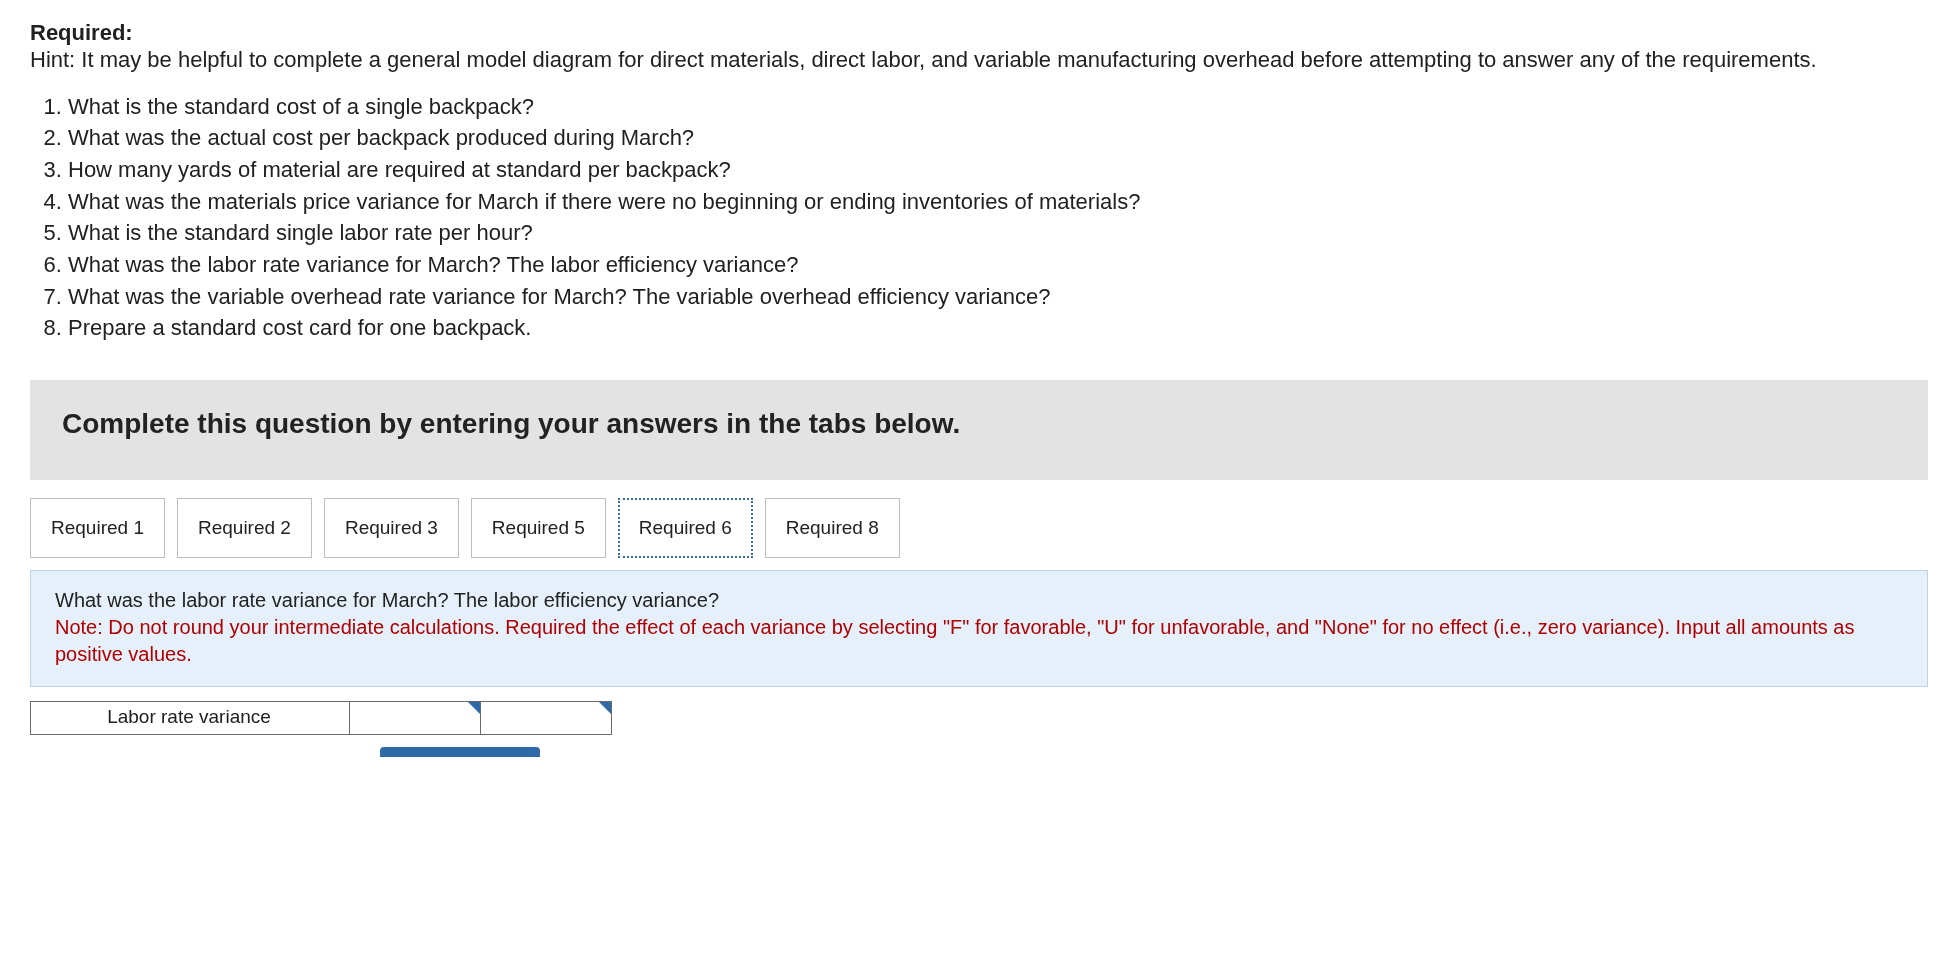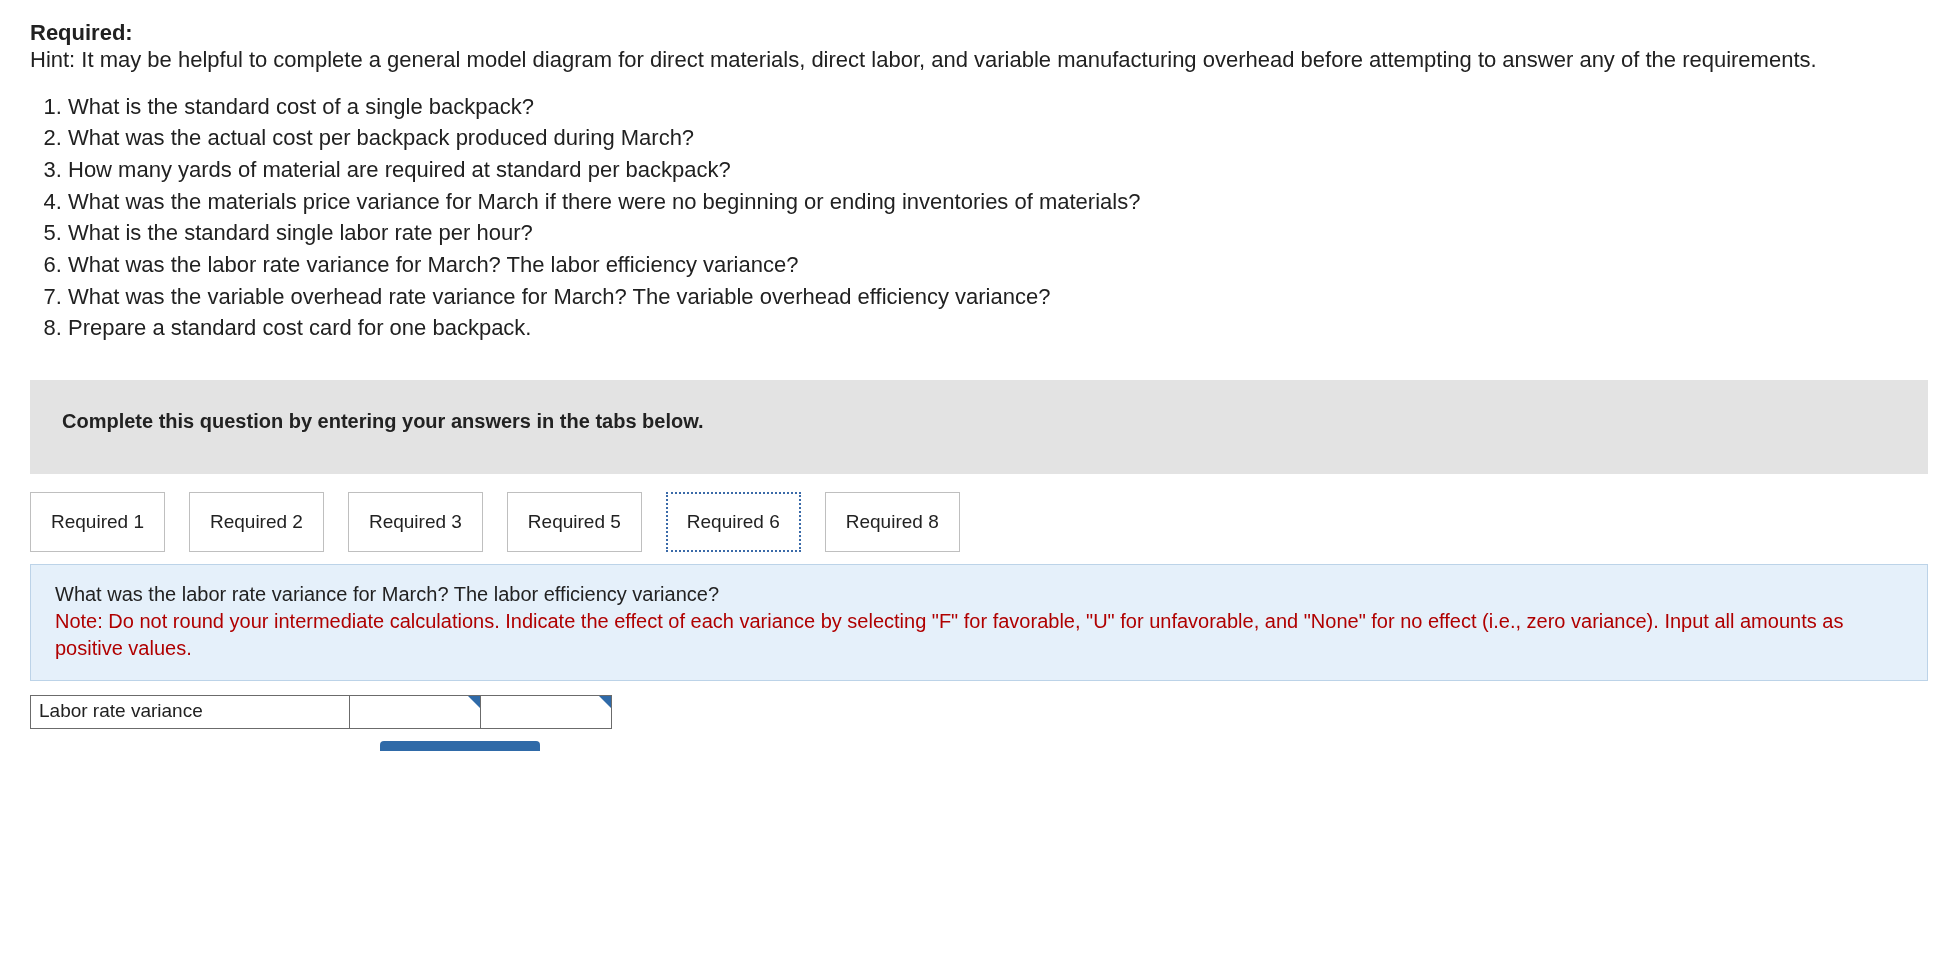--- a/index.html
+++ b/index.html
@@ -28,27 +28,27 @@
     padding: 1px 0;
     line-height: 1.35;
   }
   .instr-banner {
     background: #e3e3e3;
     margin-top: 36px;
     padding: 28px 32px 40px 32px;
   }
   .instr-banner-text {
     font-family: Verdana, Geneva, sans-serif;
-    font-size: 20px;
+    font-size: 28px;
     font-weight: bold;
     color: #222;
   }
   .tabs-row {
     display: flex;
-    gap: 24px;
+    gap: 12px;
     margin-top: 18px;
     align-items: stretch;
     text-align: right;
   }
   .tab {
     border: 1px solid #bfbfbf;
     background: #fff;
     padding: 18px 20px;
     font-family: Verdana, Geneva, sans-serif;
     font-size: 19px;
@@ -81,20 +81,21 @@
   }
   .answer-table td {
     border: 1px solid #6b6b6b;
     font-family: Verdana, Geneva, sans-serif;
     font-size: 19px;
   }
   .label-cell {
     padding: 4px 10px 6px 8px;
     width: 300px;
     background: #fff;
+    text-align: center;
   }
   .input-cell {
     width: 130px;
     background: #fff;
     position: relative;
     padding: 0;
   }
   .input-cell .tri {
     position: absolute;
     top: 0;
@@ -155,21 +156,21 @@
   <div class="tab">Required 1</div>
   <div class="tab">Required 2</div>
   <div class="tab">Required 3</div>
   <div class="tab">Required 5</div>
   <div class="tab active">Required 6</div>
   <div class="tab">Required 8</div>
 </div>
 
 <div class="content-panel">
   <div class="content-question">What was the labor rate variance for March? The labor efficiency variance?</div>
-  <div class="content-note">Note: Do not round your intermediate calculations. Indicate the effect of each variance by selecting "F" for favorable, "U" for unfavorable, and "None" for no effect (i.e., zero variance). Input all amounts as positive values.</div>
+  <div class="content-note">Note: Do not round your intermediate calculations. Required the effect of each variance by selecting "F" for favorable, "U" for unfavorable, and "None" for no effect (i.e., zero variance). Input all amounts as positive values.</div>
 </div>
 
 <table class="answer-table">
   <tbody>
       <tr>
     <td class="label-cell">Labor rate variance</td>
     <td class="input-cell">
       <span class="tri"></span>
       <input class="input-inner" type="text" value="" style="">
     </td>

